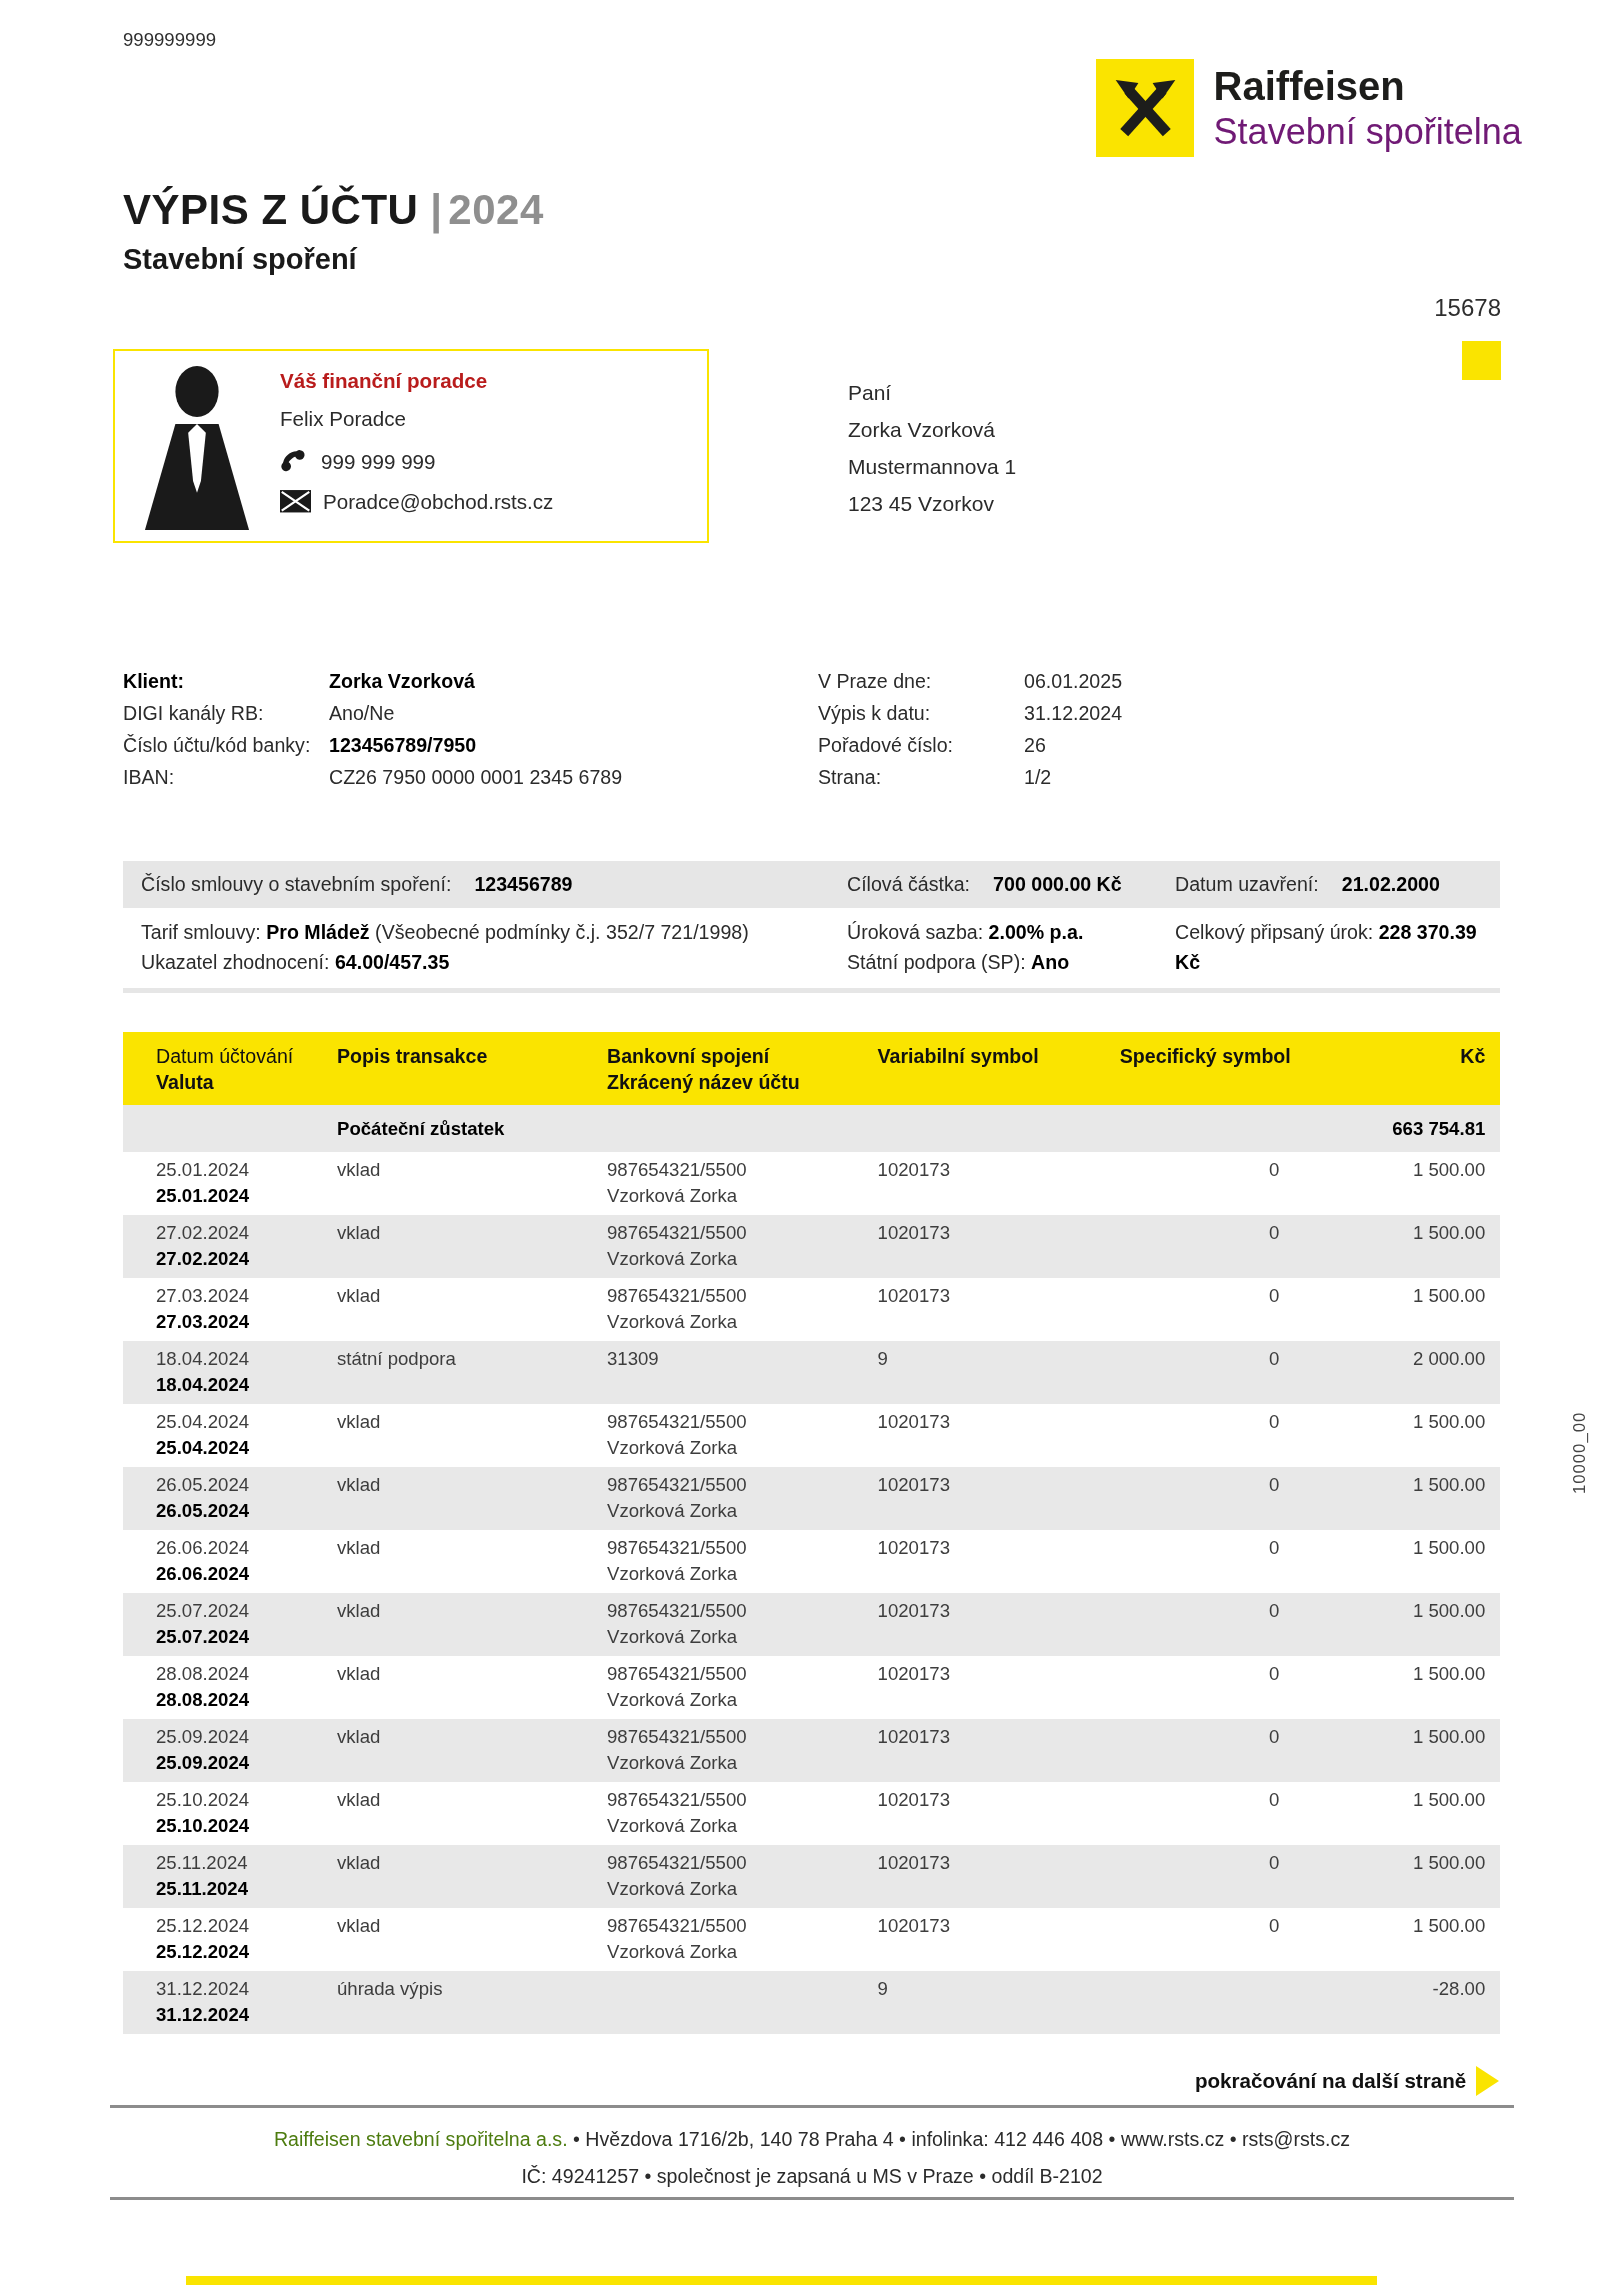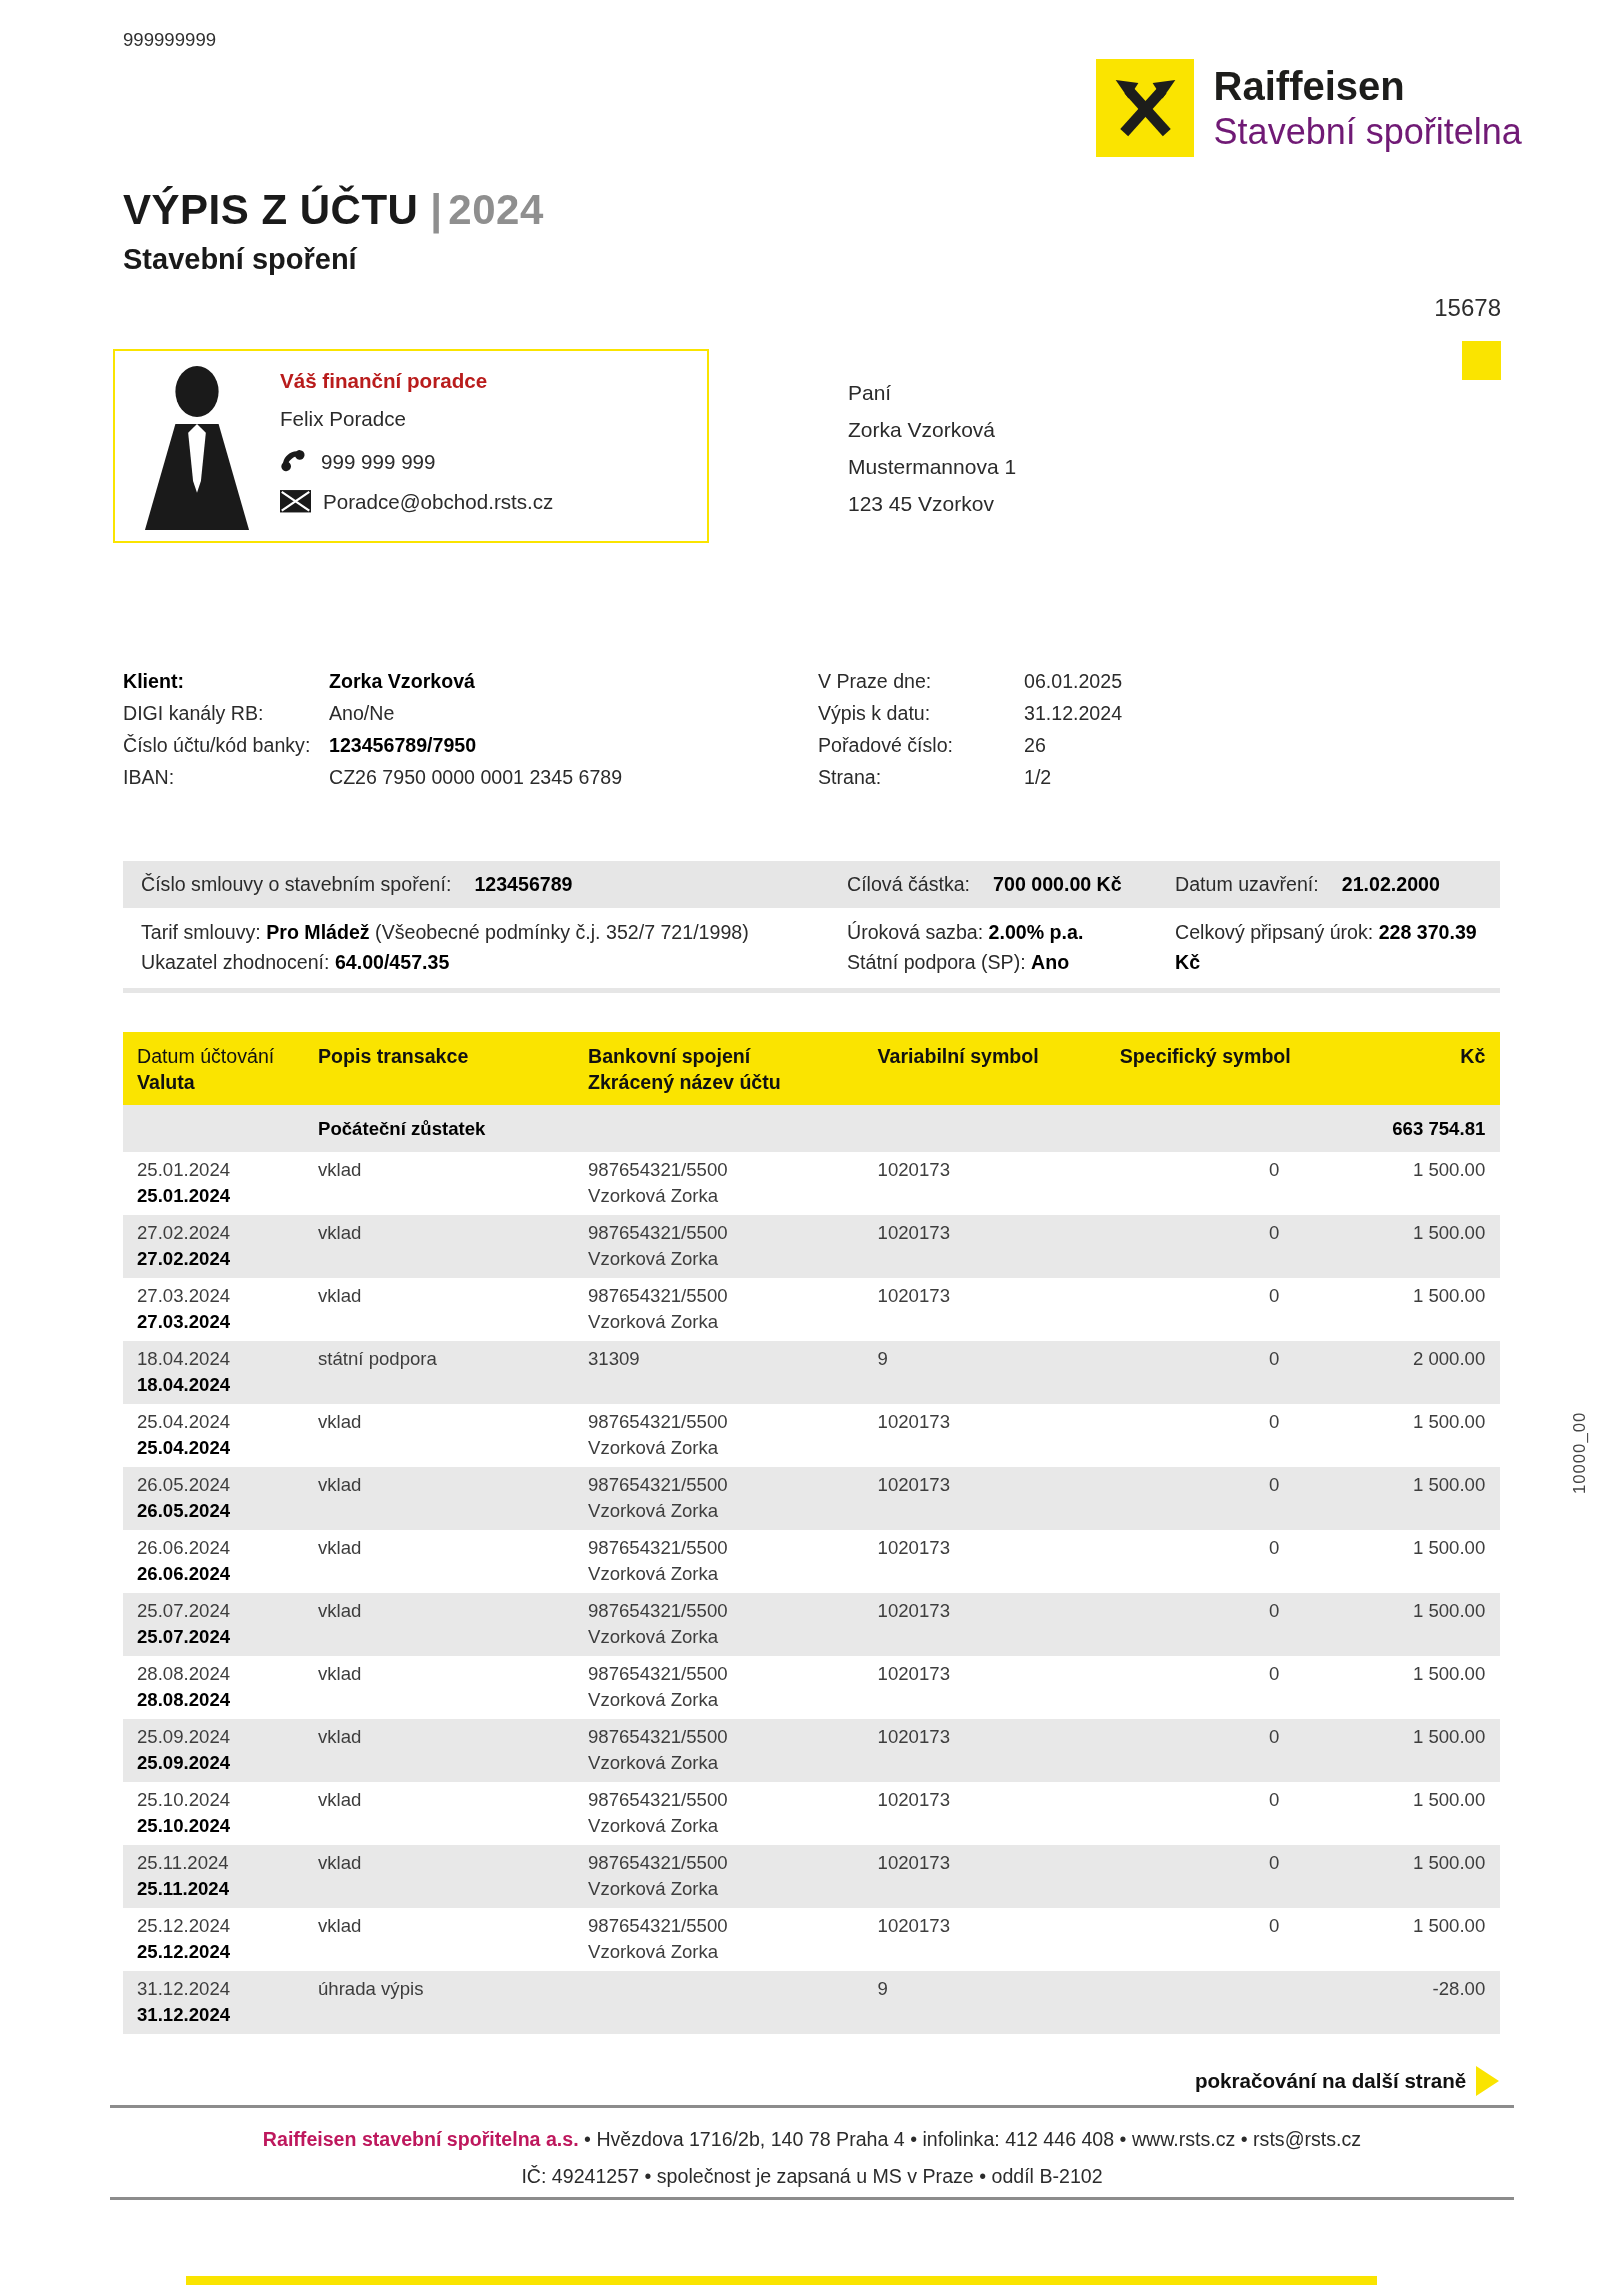--- a/index.html
+++ b/index.html
@@ -48,36 +48,36 @@
   .val{font-weight:bold;color:#000}
   .gapL{margin-left:17.6px}
 
   .ttable{left:123px;top:1032px;width:1377px;font-size:18.6px}
   .thead,.opening,.trow{display:grid;grid-template-columns:181px 270px 284px 250px 186px 206px}
   .thead{background:var(--brand-yellow,#FAE400);height:73px;padding-top:10.8px;
          font-weight:bold;font-size:19.6px;line-height:26.5px;color:#111}
   .opening{background:var(--row-gray,#E8E8E8);height:47px;align-items:center;font-weight:bold;color:#000}
   .trow{height:63px;padding-top:4.9px;line-height:26.5px;color:#3d3d3d}
   .trow.gray{background:var(--row-gray,#E8E8E8)}
-  .c1,.c2,.c3{padding-left:14px}
+  .c1,.c2,.c3{padding-left:33px}
   .c4{padding-left:19.6px}
   .c5{padding-right:14.7px;text-align:right}
   .c6{padding-right:14.7px;text-align:right}
   .h5{padding-left:11.8px;padding-right:0;text-align:left}
   .trow .bold{font-weight:bold;color:#000}
 
   .continuation{right:122px;top:2066px;display:flex;align-items:center;gap:9.8px}
   .continuation .cont-label{font-weight:bold;font-size:20.6px;color:#111}
   .next-arrow{width:0;height:0;border-left:23.5px solid var(--brand-yellow,#FAE400);
               border-top:15.7px solid transparent;border-bottom:15.7px solid transparent}
 
   .rule{left:110px;width:1404px;height:2.9px;background:var(--rule-gray,#8C8C8C)}
   .rule1{top:2105px}.rule2{top:2197px}
   .footer-text{left:110px;top:2121px;width:1404px;text-align:center;font-size:19.6px;line-height:37px;color:#2b2b2b}
-  .footer-company{font-weight:bold;color:#be185d}
+  .footer-company{font-weight:normal;color:#4d7c0f}
 
   .side-code{left:1570px;top:1494px;transform:rotate(-90deg);transform-origin:0 0;
              font-size:16.7px;color:#444;letter-spacing:1px;white-space:nowrap}
   .bottom-bar{left:186px;top:2276px;width:1191px;height:8.8px;background:var(--brand-yellow,#FAE400)}
 </style>
 </head>
 <body>
 
 <div class="page">
 

